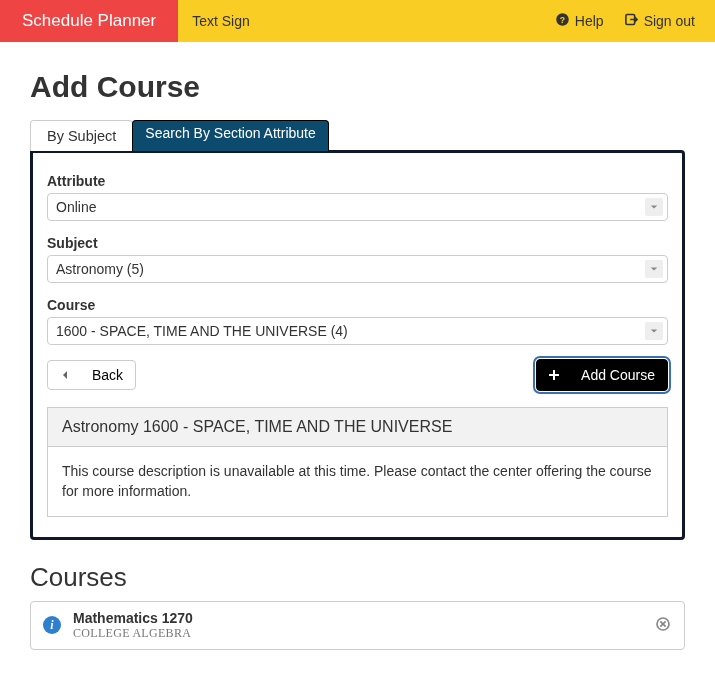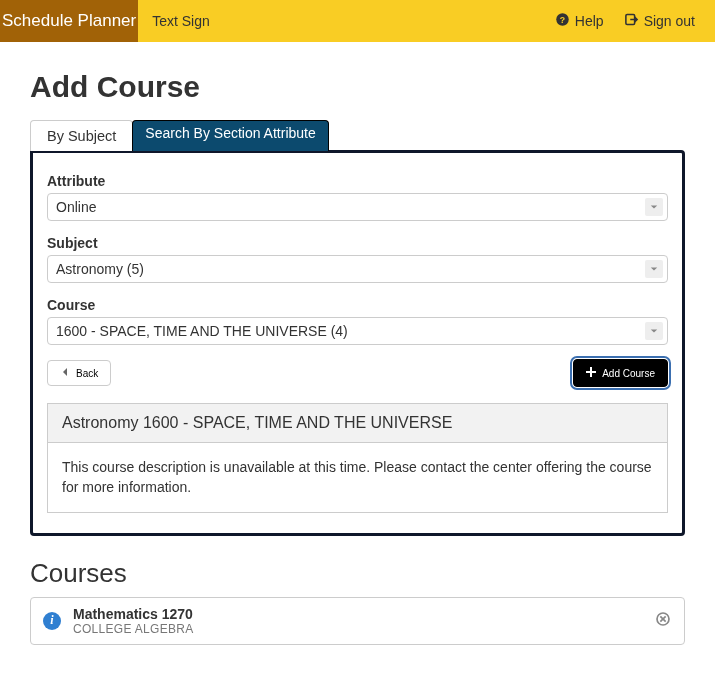--- a/index.html
+++ b/index.html
@@ -1,19 +1,19 @@
 <!DOCTYPE html>
 <html><head>
 <meta charset="utf-8">
 <style>
   * { box-sizing: border-box; margin: 0; padding: 0; }
   body { font-family: -apple-system, BlinkMacSystemFont, "Segoe UI", Helvetica, Arial, sans-serif; font-size: 14px; color: #333; background: #fff; width: 715px; }
   
   .topbar { background: #f9cd24; height: 42px; display: flex; align-items: stretch; }
-  .brand { background: #a16207; color: #fff; font-size: 17px; font-weight: 500; display: flex; align-items: center; padding: 0 2px; }
+  .brand { background: #ef4444; color: #fff; font-size: 17px; font-weight: 500; display: flex; align-items: center; padding: 0 22px; }
   .textonly { display: flex; align-items: center; padding: 0 14px; color: #333; cursor: pointer; }
   .spacer { flex: 1; }
   .nav-right { display: flex; align-items: center; padding-right: 20px; gap: 20px; }
   .nav-link { display: flex; align-items: center; gap: 5px; cursor: pointer; color: #333; }
   .nav-link svg { width: 15px; height: 15px; }
   
   .page { padding: 28px 30px 40px 30px; }
   h1.page-title { font-size: 30px; font-weight: 700; margin-bottom: 16px; }
   
   .tabs { display: flex; position: relative; z-index: 1; }
@@ -23,36 +23,36 @@
   
   .panel { border: 3px solid #0f172a; border-radius: 0 4px 4px 4px; padding: 20px 14px 20px 14px; margin-top: -1px; }
   
   .form-group { margin-bottom: 14px; }
   .form-label { font-weight: 700; font-size: 14px; margin-bottom: 4px; display: block; }
   .select { width: 100%; border: 1px solid #ccc; border-radius: 4px; background: #fff; height: 28px; display: flex; align-items: center; justify-content: space-between; padding: 0 4px 0 8px; cursor: pointer; font-size: 14px; }
   .select .caret-box { width: 18px; height: 18px; background: #eee; border-radius: 2px; display: flex; align-items: center; justify-content: center; }
   .select .caret-box svg { width: 8px; height: 8px; fill: #888; }
   
   .action-row { display: flex; justify-content: space-between; align-items: center; margin-top: 6px; margin-bottom: 16px; }
-  .btn { border: 1px solid #ccc; background: #fff; border-radius: 4px; padding: 6px 12px; font-size: 10px; cursor: pointer; display: inline-flex; align-items: center; gap: 6px; }
+  .btn { border: 1px solid #ccc; background: #fff; border-radius: 4px; padding: 6px 12px; font-size: 14px; cursor: pointer; display: inline-flex; align-items: center; gap: 22px; }
   .btn svg { width: 10px; height: 10px; }
   .btn-primary { background: #000; color: #fff; border: 1px solid #000; outline: 2px solid #3b6fb0; outline-offset: 1px; border-radius: 4px; padding: 7px 12px; }
   .btn-primary svg { fill: #fff; }
   
   .course-box { border: 1px solid #ccc; border-radius: 0; overflow: hidden; }
   .course-header { background: #f2f2f2; padding: 10px 14px; font-size: 16px; border-bottom: 1px solid #ccc; }
   .course-body { padding: 14px; font-size: 14px; line-height: 1.45; }
   
   h2.section-title { font-size: 26px; font-weight: 400; margin-top: 22px; margin-bottom: 8px; }
   
   .course-item { border: 1px solid #ccc; border-radius: 4px; padding: 8px 12px; display: flex; align-items: center; gap: 12px; }
   .info-badge { width: 18px; height: 18px; border-radius: 50%; background: #2f7fd1; color: #fff; font-weight: 700; font-size: 12px; display: flex; align-items: center; justify-content: center; font-family: Georgia, serif; font-style: italic; cursor: pointer; flex-shrink: 0; }
   .course-texts { flex: 1; }
   .course-title { font-weight: 700; font-size: 14px; }
-  .course-sub { font-size: 12px; color: #777; letter-spacing: 0.3px; }
+  .course-sub { font-size: 12px; color: #777; letter-spacing: 0.3px; font-family: Liberation Serif, serif; }
   .remove-btn { width: 18px; height: 18px; cursor: pointer; color: #888; display: flex; align-items: center; justify-content: center; }
   .remove-btn svg { width: 16px; height: 16px; }
 </style>
 </head>
 <body>
 
 <div class="topbar">
   <div class="brand">Schedule Planner</div>
   <div class="textonly">Text Sign</div>
   <div class="spacer"></div>

